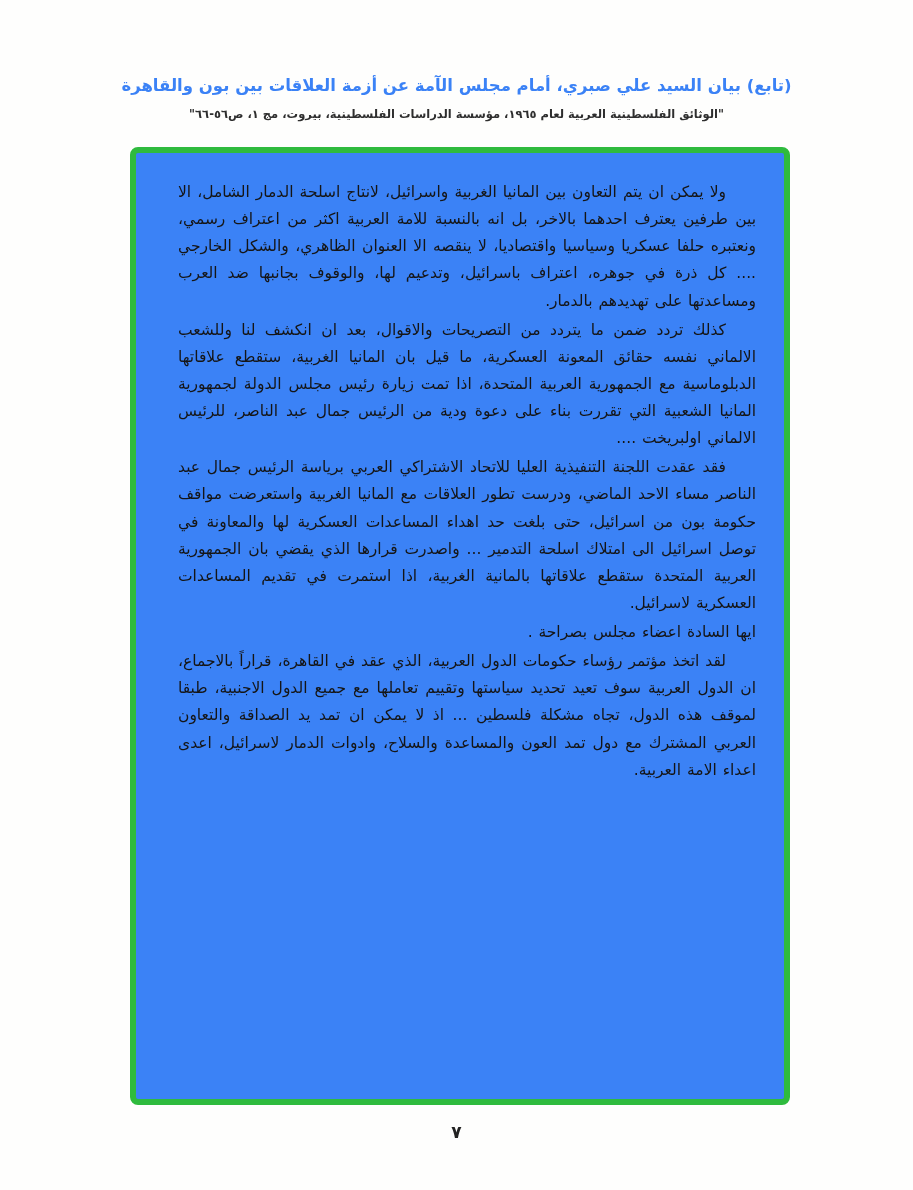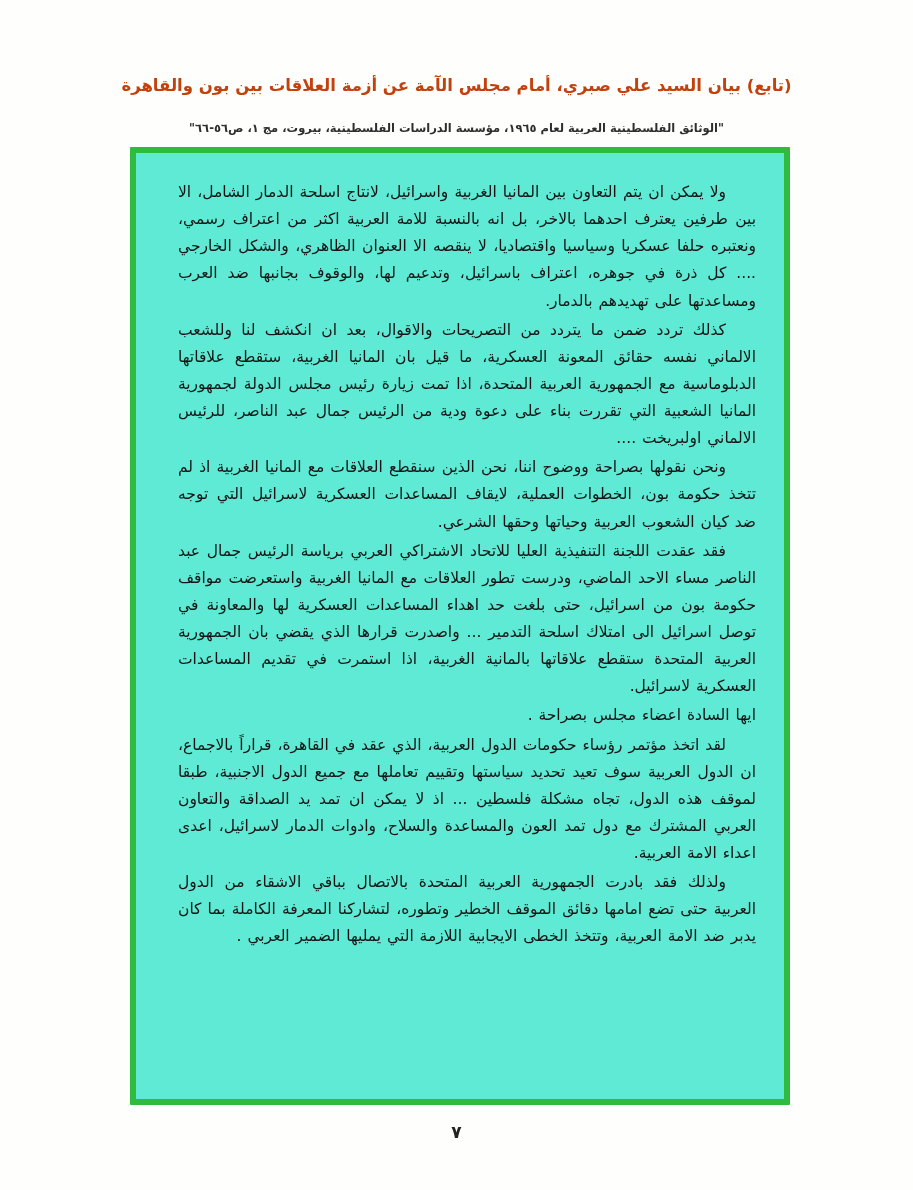--- a/index.html
+++ b/index.html
@@ -20,39 +20,39 @@
     position: absolute;
     top: 76px;
     left: 0;
     width: 100%;
     text-align: center;
     direction: rtl;
   }
   .doc-header .title {
     font-size: 16.5px;
     font-weight: bold;
-    color: #c2410c;
+    color: #3b82f6;
     letter-spacing: 0.2px;
-    margin-bottom: 26px;
+    margin-bottom: 12px;
   }
   .doc-header .source {
     font-size: 11.5px;
     font-weight: bold;
     color: #2e2e2e;
   }
   .frame {
     position: absolute;
     left: 130px;
     top: 147px;
     width: 660px;
     height: 958px;
     border: 6px solid #2fbb3e;
-    border-radius: 1px;
+    border-radius: 8px;
     box-sizing: border-box;
-    background: #5eead4;
+    background: #3b82f6;
   }
   .frame-inner {
     direction: rtl;
     text-align: justify;
     padding: 26px 28px 0 42px;
     font-size: 15.5px;
     line-height: 1.75;
     color: #151515;
   }
   .frame-inner p {
@@ -81,23 +81,21 @@
 
   <header class="doc-header">
     <div class="title">(تابع) بيان السيد علي صبري، أمام مجلس الآمة عن أزمة العلاقات بين بون والقاهرة</div>
     <div class="source">"الوثائق الفلسطينية العربية لعام ١٩٦٥، مؤسسة الدراسات الفلسطينية، بيروت، مج ١، ص٥٦-٦٦"</div>
   </header>
 
   <div class="frame" style="border-color: rgb(47, 187, 62);">
     <div class="frame-inner">
       <p>ولا يمكن ان يتم التعاون بين المانيا الغربية واسرائيل، لانتاج اسلحة الدمار الشامل، الا بين طرفين يعترف احدهما بالاخر، بل انه بالنسبة للامة العربية اكثر من اعتراف رسمي، ونعتبره حلفا عسكريا وسياسيا واقتصاديا، لا ينقصه الا العنوان الظاهري، والشكل الخارجي .... كل ذرة في جوهره، اعتراف باسرائيل، وتدعيم لها، والوقوف بجانبها ضد العرب ومساعدتها على تهديدهم بالدمار.</p>
       <p>كذلك تردد ضمن ما يتردد من التصريحات والاقوال، بعد ان انكشف لنا وللشعب الالماني نفسه حقائق المعونة العسكرية، ما قيل بان المانيا الغربية، ستقطع علاقاتها الدبلوماسية مع الجمهورية العربية المتحدة، اذا تمت زيارة رئيس مجلس الدولة لجمهورية المانيا الشعبية التي تقررت بناء على دعوة ودية من الرئيس جمال عبد الناصر، للرئيس الالماني اولبريخت ....</p>
-      <p>ونحن نقولها بصراحة ووضوح اننا، نحن الذين سنقطع العلاقات مع المانيا الغربية اذ لم تتخذ حكومة بون، الخطوات العملية، لايقاف المساعدات العسكرية لاسرائيل التي توجه ضد كيان الشعوب العربية وحياتها وحقها الشرعي.</p>
       <p>فقد عقدت اللجنة التنفيذية العليا للاتحاد الاشتراكي العربي برياسة الرئيس جمال عبد الناصر مساء الاحد الماضي، ودرست تطور العلاقات مع المانيا الغربية واستعرضت مواقف حكومة بون من اسرائيل، حتى بلغت حد اهداء المساعدات العسكرية لها والمعاونة في توصل اسرائيل الى امتلاك اسلحة التدمير ... واصدرت قرارها الذي يقضي بان الجمهورية العربية المتحدة ستقطع علاقاتها بالمانية الغربية، اذا استمرت في تقديم المساعدات العسكرية لاسرائيل.</p>
       <p class="no-indent">ايها السادة اعضاء مجلس بصراحة .</p>
       <p>لقد اتخذ مؤتمر رؤساء حكومات الدول العربية، الذي عقد في القاهرة، قراراً بالاجماع، ان الدول العربية سوف تعيد تحديد سياستها وتقييم تعاملها مع جميع الدول الاجنبية، طبقا لموقف هذه الدول، تجاه مشكلة فلسطين ... اذ لا يمكن ان تمد يد الصداقة والتعاون العربي المشترك مع دول تمد العون والمساعدة والسلاح، وادوات الدمار لاسرائيل، اعدى اعداء الامة العربية.</p>
-      <p>ولذلك فقد بادرت الجمهورية العربية المتحدة بالاتصال بباقي الاشقاء من الدول العربية حتى تضع امامها دقائق الموقف الخطير وتطوره، لتشاركنا المعرفة الكاملة بما كان يدبر ضد الامة العربية، وتتخذ الخطى الايجابية اللازمة التي يمليها الضمير العربي .</p>
     </div>
   </div>
 
   <div class="page-number">٧</div>
 
 </div>
 
 </body></html>

